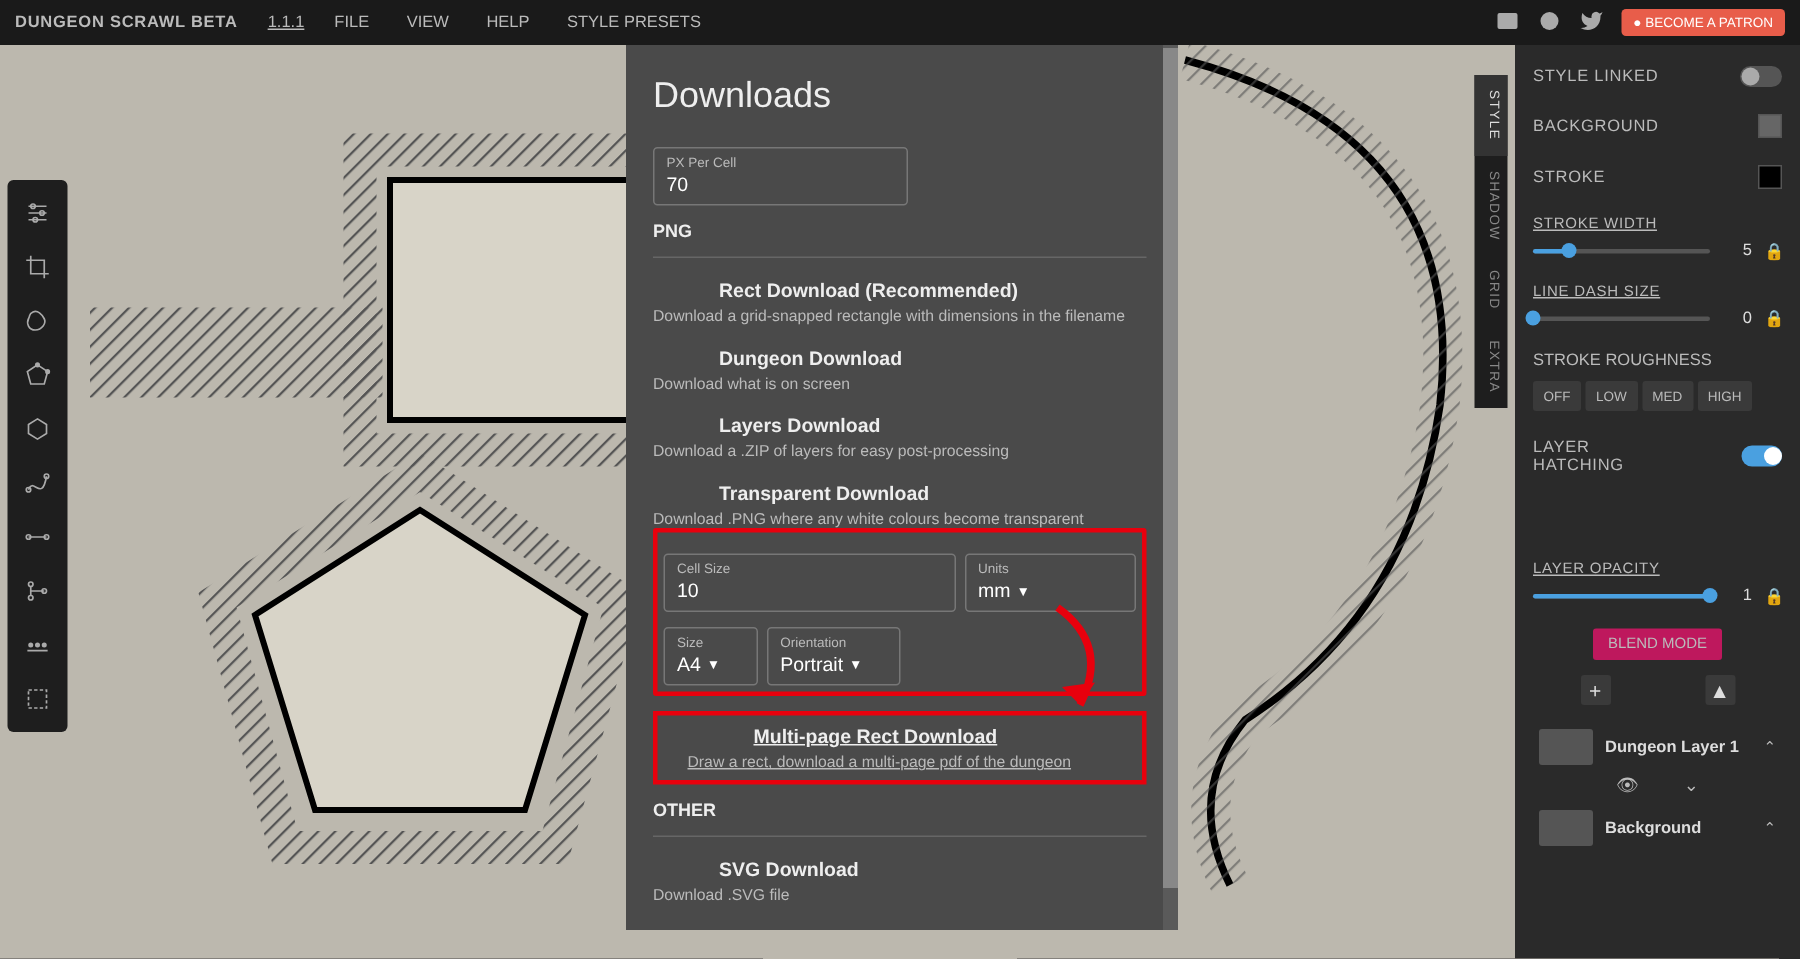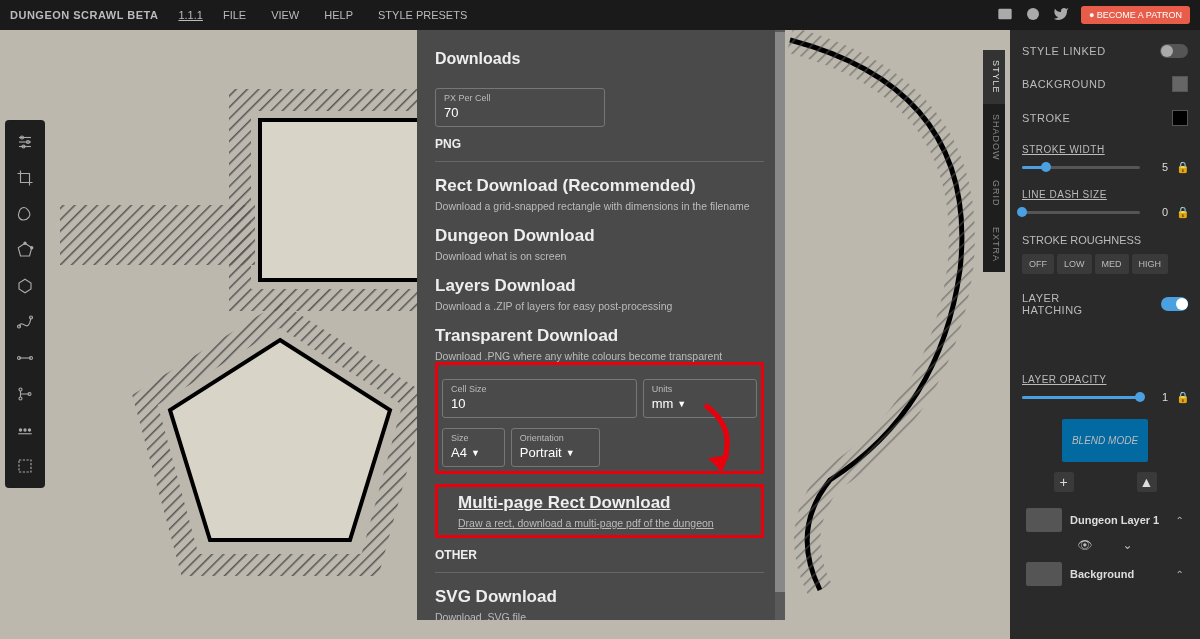--- a/index.html
+++ b/index.html
@@ -10,24 +10,24 @@
 .topbar .menu-item { margin-right: 25px; cursor: pointer; }
 .topbar .right { margin-left: auto; display: flex; align-items: center; gap: 12px; }
 .topbar .patron-btn { background: #e85d4a; color: #fff; font-size: 9px; padding: 4px 8px; border-radius: 3px; cursor: pointer; }
 .topbar svg { width: 16px; height: 16px; fill: #aaa; }
 .canvas-area { position: absolute; top: 30px; left: 0; right: 0; bottom: 0; background: #bcb8ae; overflow: hidden; }
 .canvas-shapes { position: absolute; top:0; left:0; width:100%; height:100%; }
 .left-toolbar { position: absolute; top: 120px; left: 5px; width: 40px; background: #1e1e1e; border-radius: 4px; padding: 4px 0; }
 .left-toolbar .tool { width: 40px; height: 36px; display: flex; align-items: center; justify-content: center; cursor: pointer; }
 .left-toolbar .tool svg { width: 18px; height: 18px; stroke: #aaa; fill: none; stroke-width: 1.5; }
 .downloads-panel { position: absolute; top: 30px; left: 417px; width: 365px; height: 590px; background: #4a4a4a; overflow-y: auto; padding: 20px 18px; color: #eee; }
-.downloads-panel h2 { font-size: 16px; font-weight: bold; margin-bottom: 20px; }
+.downloads-panel h2 { font-size: 24px; font-weight: normal; margin-bottom: 20px; }
 .downloads-panel .section-label { font-size: 12px; font-weight: bold; margin: 10px 0 8px; color: #eee; }
 .downloads-panel hr { border: none; border-top: 1px solid #666; margin: 10px 0; }
-.downloads-panel .item-title { font-size: 17px; font-weight: bold; margin-top: 14px; }
+.downloads-panel .item-title { font-size: 13px; font-weight: bold; margin-top: 14px; margin-left: 44px; }
 .downloads-panel .item-desc { font-size: 10.5px; color: #bbb; margin-top: 4px; }
 .field-group { display: flex; gap: 6px; margin-top: 10px; }
 .field { border: 1px solid #777; border-radius: 3px; padding: 4px 24px 6px 8px; position: relative; }
 .field .label { font-size: 9px; color: #bbb; }
 .field .value { font-size: 13px; color: #fff; margin-top: 2px; display: flex; align-items: center; gap: 4px; }
 .field .caret { font-size: 9px; }
 .highlight-box { border: 3px solid #e8000d; padding: 4px; border-radius: 2px; }
 .highlight-box2 { border: 3px solid #e8000d; padding: 6px 20px; margin-top: 10px; }
 .highlight-box2 .item-title { text-decoration: underline; margin-top:0;}
 .highlight-box2 .item-desc { text-decoration: underline; }
@@ -47,21 +47,21 @@
 .slider-row { margin-bottom: 16px; }
 .slider-row .slider-label { font-size: 10px; letter-spacing: 0.5px; margin-bottom: 6px; text-decoration: underline; }
 .slider-row .slider-body { display: flex; align-items: center; gap: 8px; }
 .slider-track { flex: 1; height: 3px; background: #555; position: relative; border-radius: 2px; }
 .slider-track .fill { height: 100%; background: #4aa0e0; border-radius: 2px; }
 .slider-track .thumb { width: 10px; height: 10px; background: #4aa0e0; border-radius: 50%; position: absolute; top: -4px; transform: translateX(-50%); }
 .slider-val { width: 20px; font-size: 11px; color: #ddd; text-align:right;}
 .slider-lock { width: 12px; height: 12px; }
 .seg-buttons { display: flex; gap: 3px; margin-bottom: 18px; }
 .seg-buttons .seg { background: #3a3a3a; padding: 5px 7px; font-size: 9px; border-radius: 2px; cursor: pointer; }
-.blend-btn { background: #0369a1; padding: 16px 10px; font-size: 10px; margin: 8px auto; display: block; width: fit-content; cursor:pointer; border-radius:2px;font-style:italic;}
+.blend-btn { background: #be185d; padding: 5px 10px; font-size: 10px; margin: 8px auto; display: block; width: fit-content; cursor:pointer; border-radius:2px;}
 .icon-btns { display: flex; justify-content: space-around; margin: 10px 0; }
 .icon-btns div { width: 20px; height: 20px; background: #3a3a3a; border-radius: 2px; display:flex;align-items:center;justify-content:center;font-size:14px;color:#ddd;cursor:pointer;}
 .layer-item { display: flex; align-items: center; gap: 8px; padding: 6px 4px; font-size: 11px; }
 .layer-item .thumb-img { width: 36px; height: 24px; background: #555; border-radius: 2px; }
 .layer-item .name { flex: 1; font-weight: bold; color:#ddd;}
 .layer-item .chev { font-size: 10px; }
 .scrollbar-fake { position:absolute; top:30px; left:775px; width:10px; height:590px; background:#5a5a5a;}
 .scrollbar-fake .sthumb { background:#888; width:100%; height:560px; margin-top:2px;}
 </style>
 </head>

